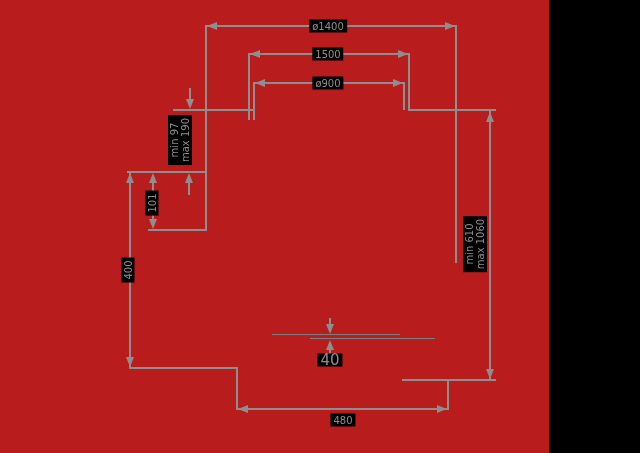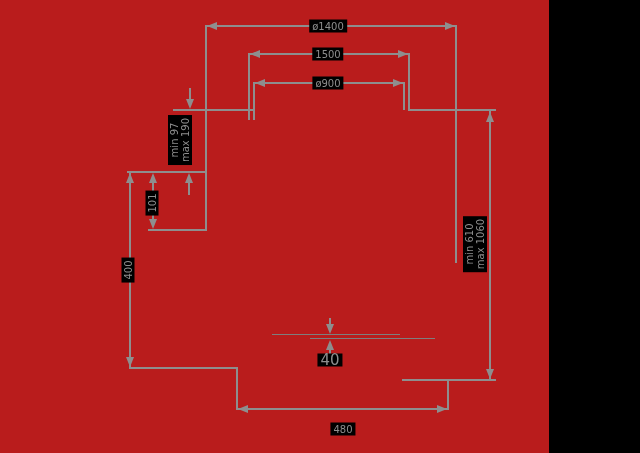--- a/index.html
+++ b/index.html
@@ -85,15 +85,15 @@
   <div class="lbl sm" style="left:330px;top:360px;">40</div>
 
   <div class="ln" style="left:129px;top:367px;width:108px;height:2px;"></div>
   <div class="ln" style="left:236px;top:367px;width:2px;height:43px;"></div>
   <div class="ln" style="left:402px;top:379px;width:94px;height:2px;"></div>
   <div class="ln" style="left:447px;top:379px;width:2px;height:31px;"></div>
 
   <div class="ln" style="left:236px;top:408px;width:213px;height:2px;"></div>
   <div class="ar l" style="left:238px;top:405px;"></div>
   <div class="ar r" style="left:437px;top:405px;"></div>
-  <div class="lbl" style="left:343px;top:429px;">480</div>
+  <div class="lbl" style="left:343px;top:420px;">480</div>
 
 </div>
 
 </body></html>

